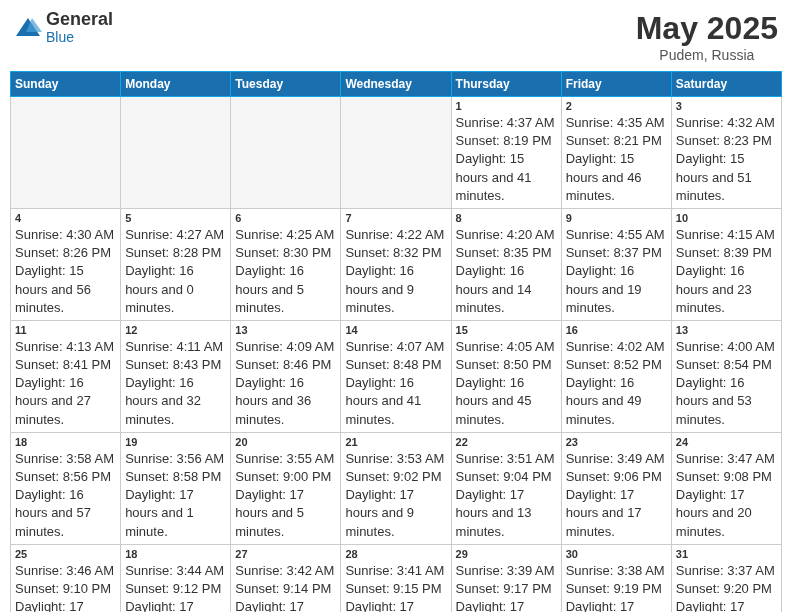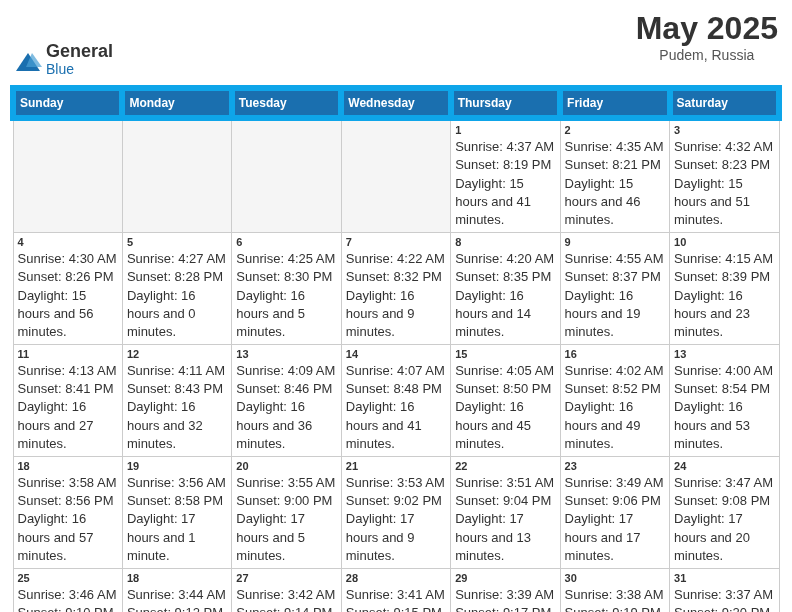--- a/index.html
+++ b/index.html
@@ -19,23 +19,22 @@
     }
     .header {
       display: flex;
       justify-content: space-between;
       align-items: flex-start;
       margin-bottom: 8px;
       padding: 0 4px;
     }
     .logo {
       display: flex;
-      align-items: flex-end;
+      align-items: center;
       gap: 4px;
-      margin-top: 32px;
     }
     .logo-text {
       display: flex;
       flex-direction: column;
       line-height: 1.1;
     }
     .logo-general {
       font-size: 18px;
       font-weight: bold;
       color: #333;
@@ -68,21 +67,21 @@
       width: 100%;
       table-layout: fixed;
     }
     .calendar th {
       background: #1a6faf;
       color: #fff;
       font-size: 12px;
       font-weight: bold;
       padding: 5px 4px;
       text-align: left;
-      border: 6px solid #0ea5e9;
+      border: 1px solid #0ea5e9;
     }
     .calendar td {
       border: 1px solid #ccc;
       vertical-align: top;
       padding: 3px 4px;
       font-size: 9.5px;
       color: #333;
       background: #fff;
       height: 88px;
     }

